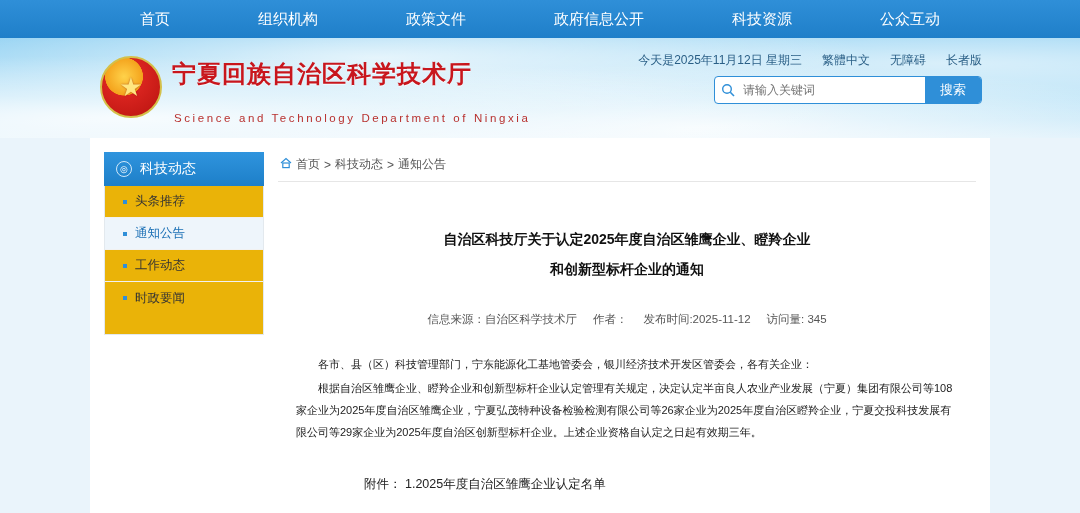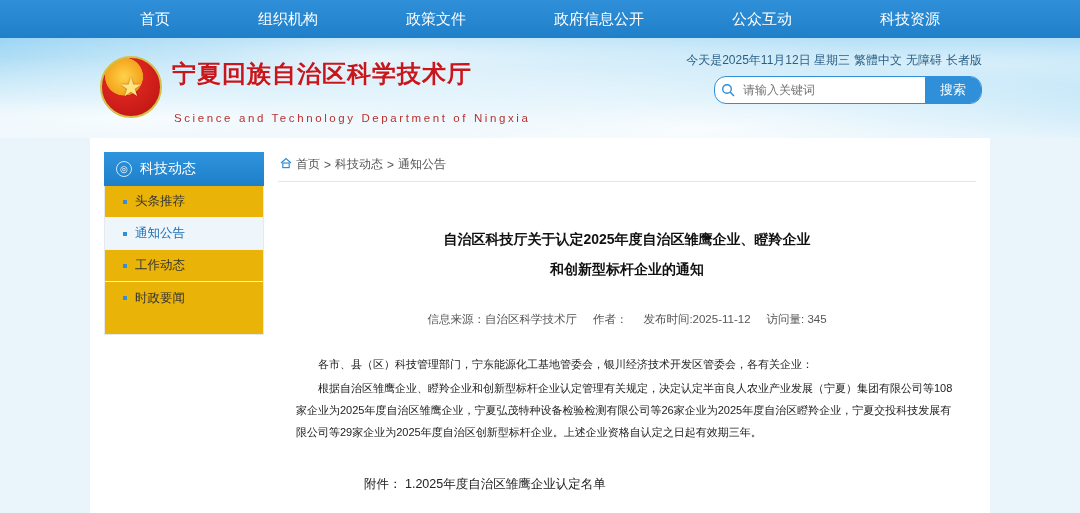--- a/index.html
+++ b/index.html
@@ -82,34 +82,34 @@
     letter-spacing: 2.6px;
     font-family: Liberation Sans, sans-serif;
   }
   .util-bar {
     position: absolute;
     right: 8px; top: 14px;
     font-size: 12px;
     color: #2a5f86;
     display: flex;
     align-items: center;
-    gap: 4px;
+    gap: 20px;
   }
   .util-bar .date { color: #2a5f86; }
   .util-bar a { color: #2a5f86; text-decoration: none; }
 
   .searchbox {
     position: absolute;
     right: 8px; top: 38px;
     display: flex;
     width: 268px;
     height: 28px;
     border: 1px solid #2f8fd8;
     background: #fff;
-    border-radius: 12px;
+    border-radius: 4px;
     overflow: hidden;
   }
   .searchbox .mag {
     width: 26px;
     display: flex; align-items: center; justify-content: center;
     color: #2f8fd8;
   }
   .searchbox input {
     flex: 1;
     border: none;
@@ -238,22 +238,22 @@
   .attach .rows div { }
 </style>
 </head>
 <body>
 
 <div class="topnav">
   <a href="#">首页</a>
   <a href="#">组织机构</a>
   <a href="#">政策文件</a>
   <a href="#">政府信息公开</a>
+  <a href="#">科技资源</a>
   <a href="#">公众互动</a>
-  <a href="#">科技资源</a>
 </div>
 
 <div class="banner">
   <div class="banner-inner">
     <div class="emblem">
       <span class="star">★</span>
     </div>
     <div class="site-title">宁夏回族自治区科学技术厅</div>
     <div class="site-subtitle">Science  and  Technology  Department  of  Ningxia</div>
 

